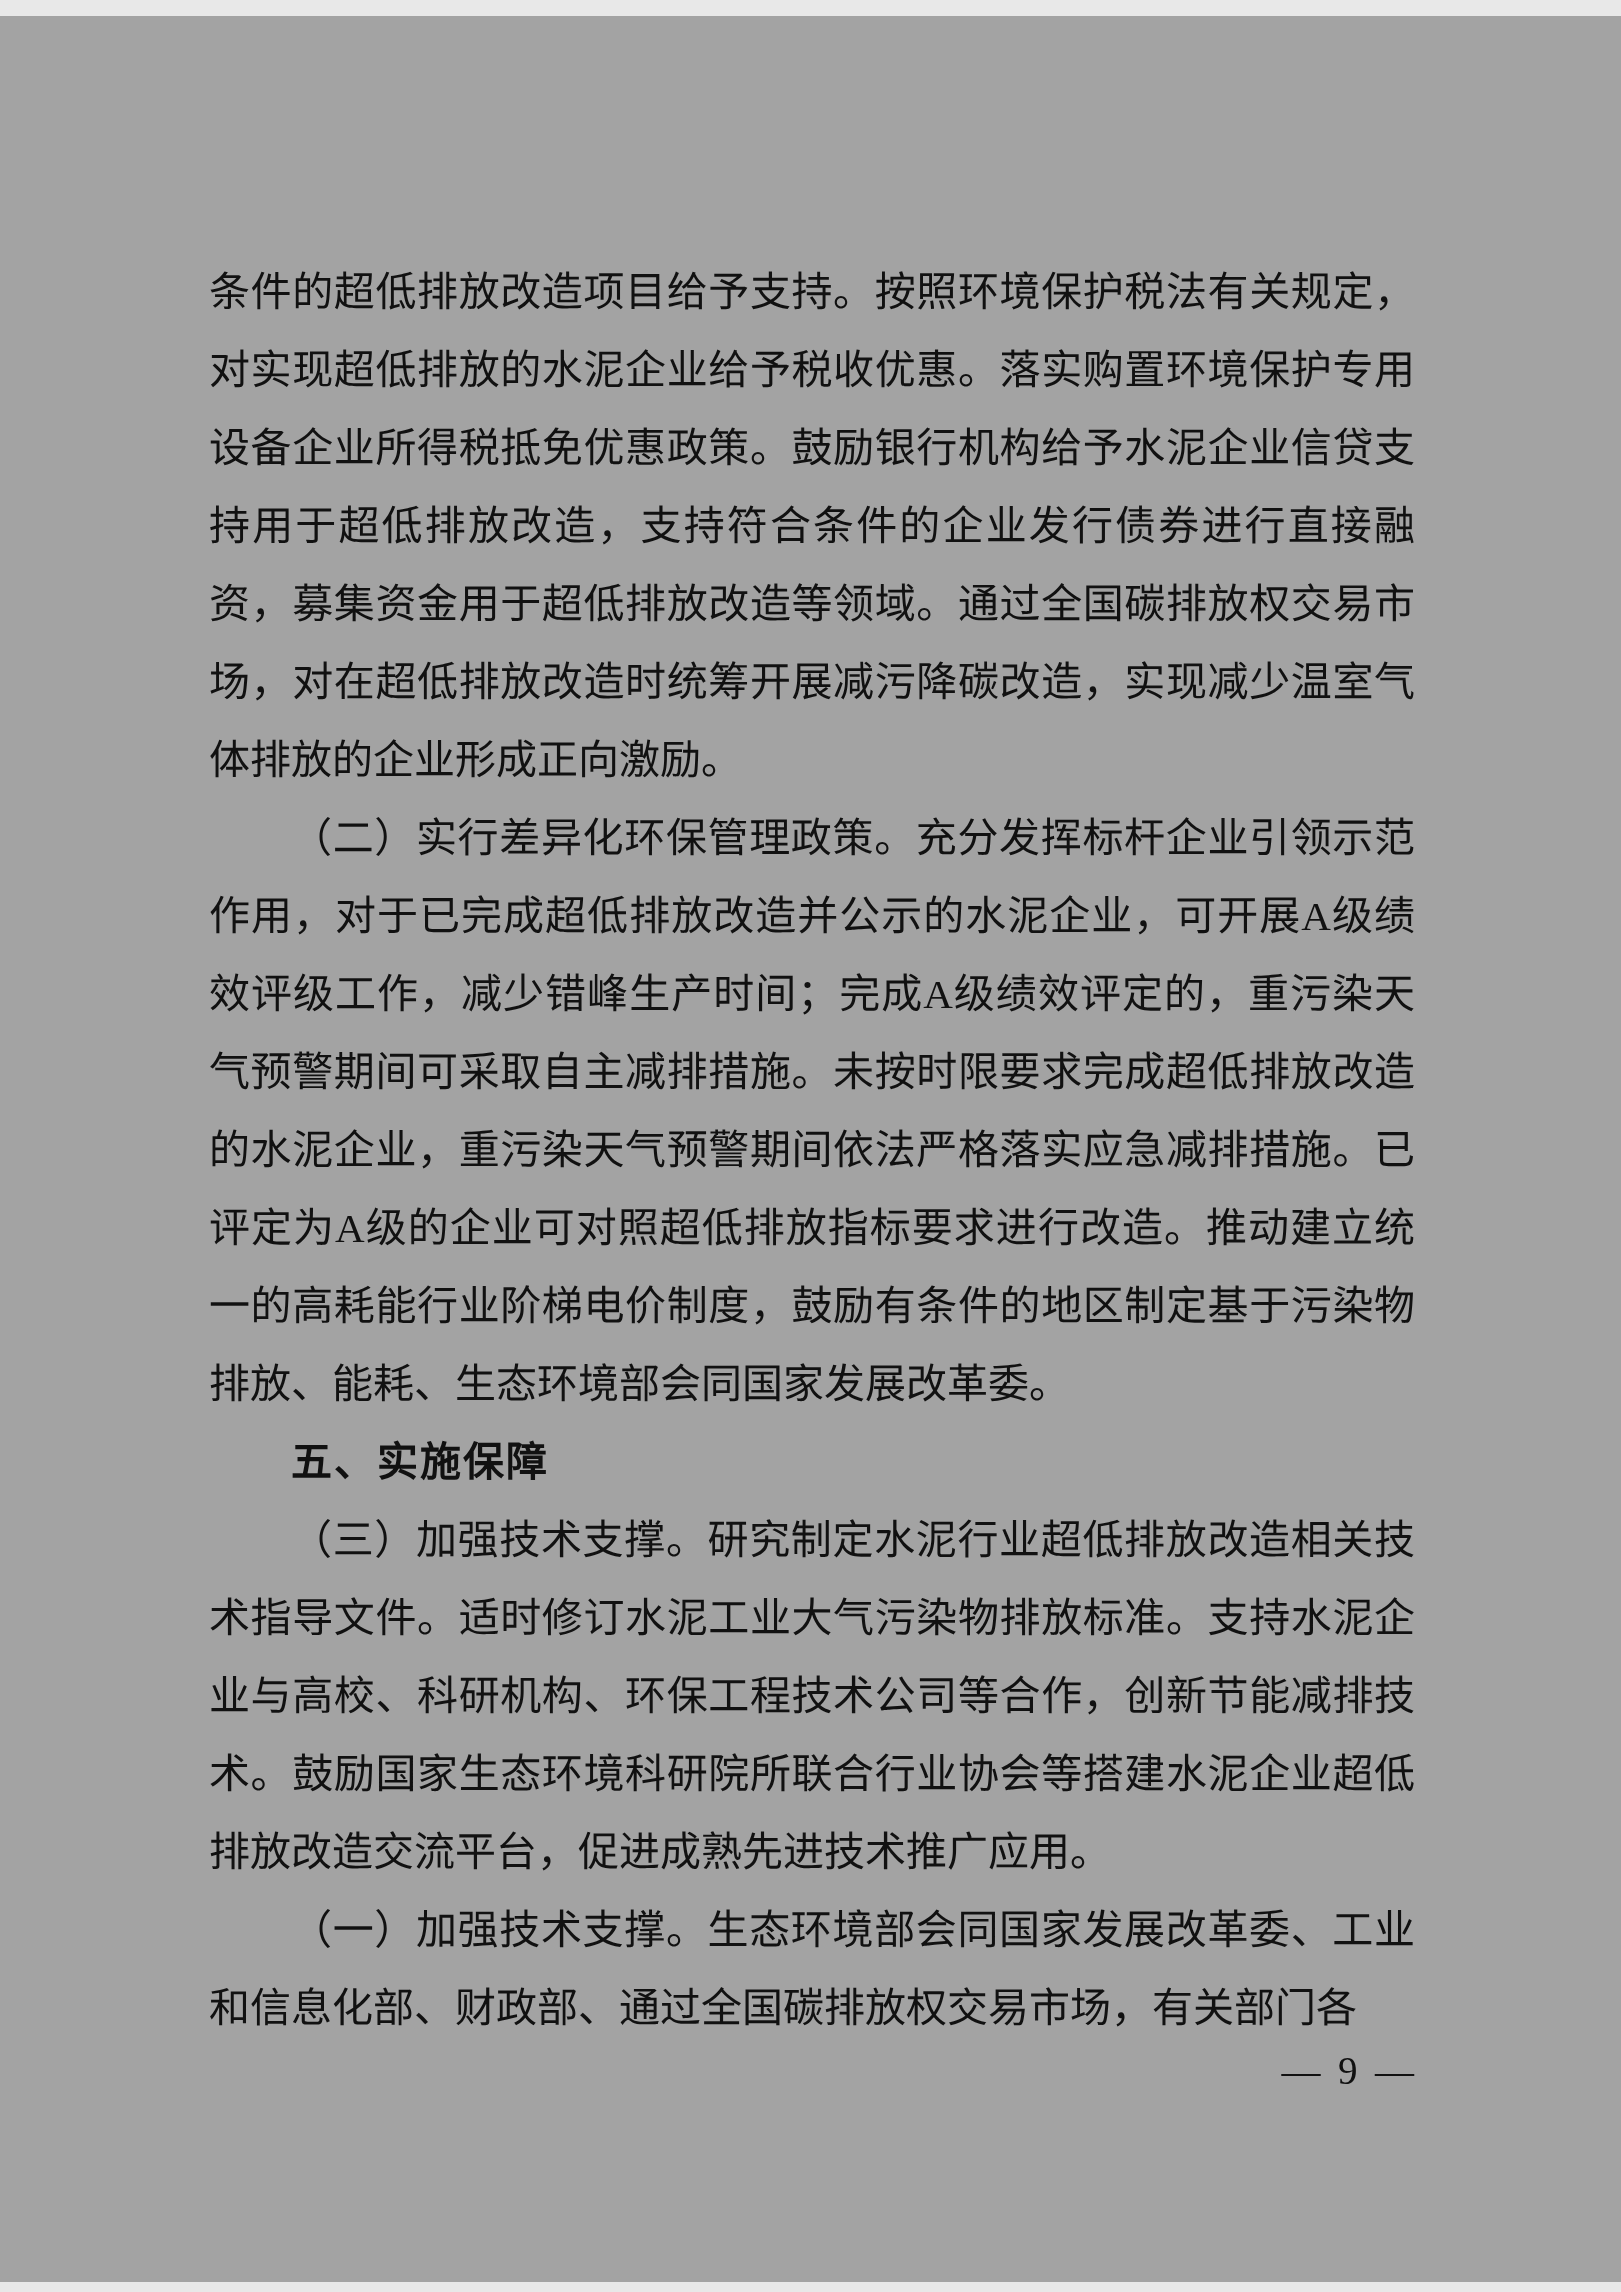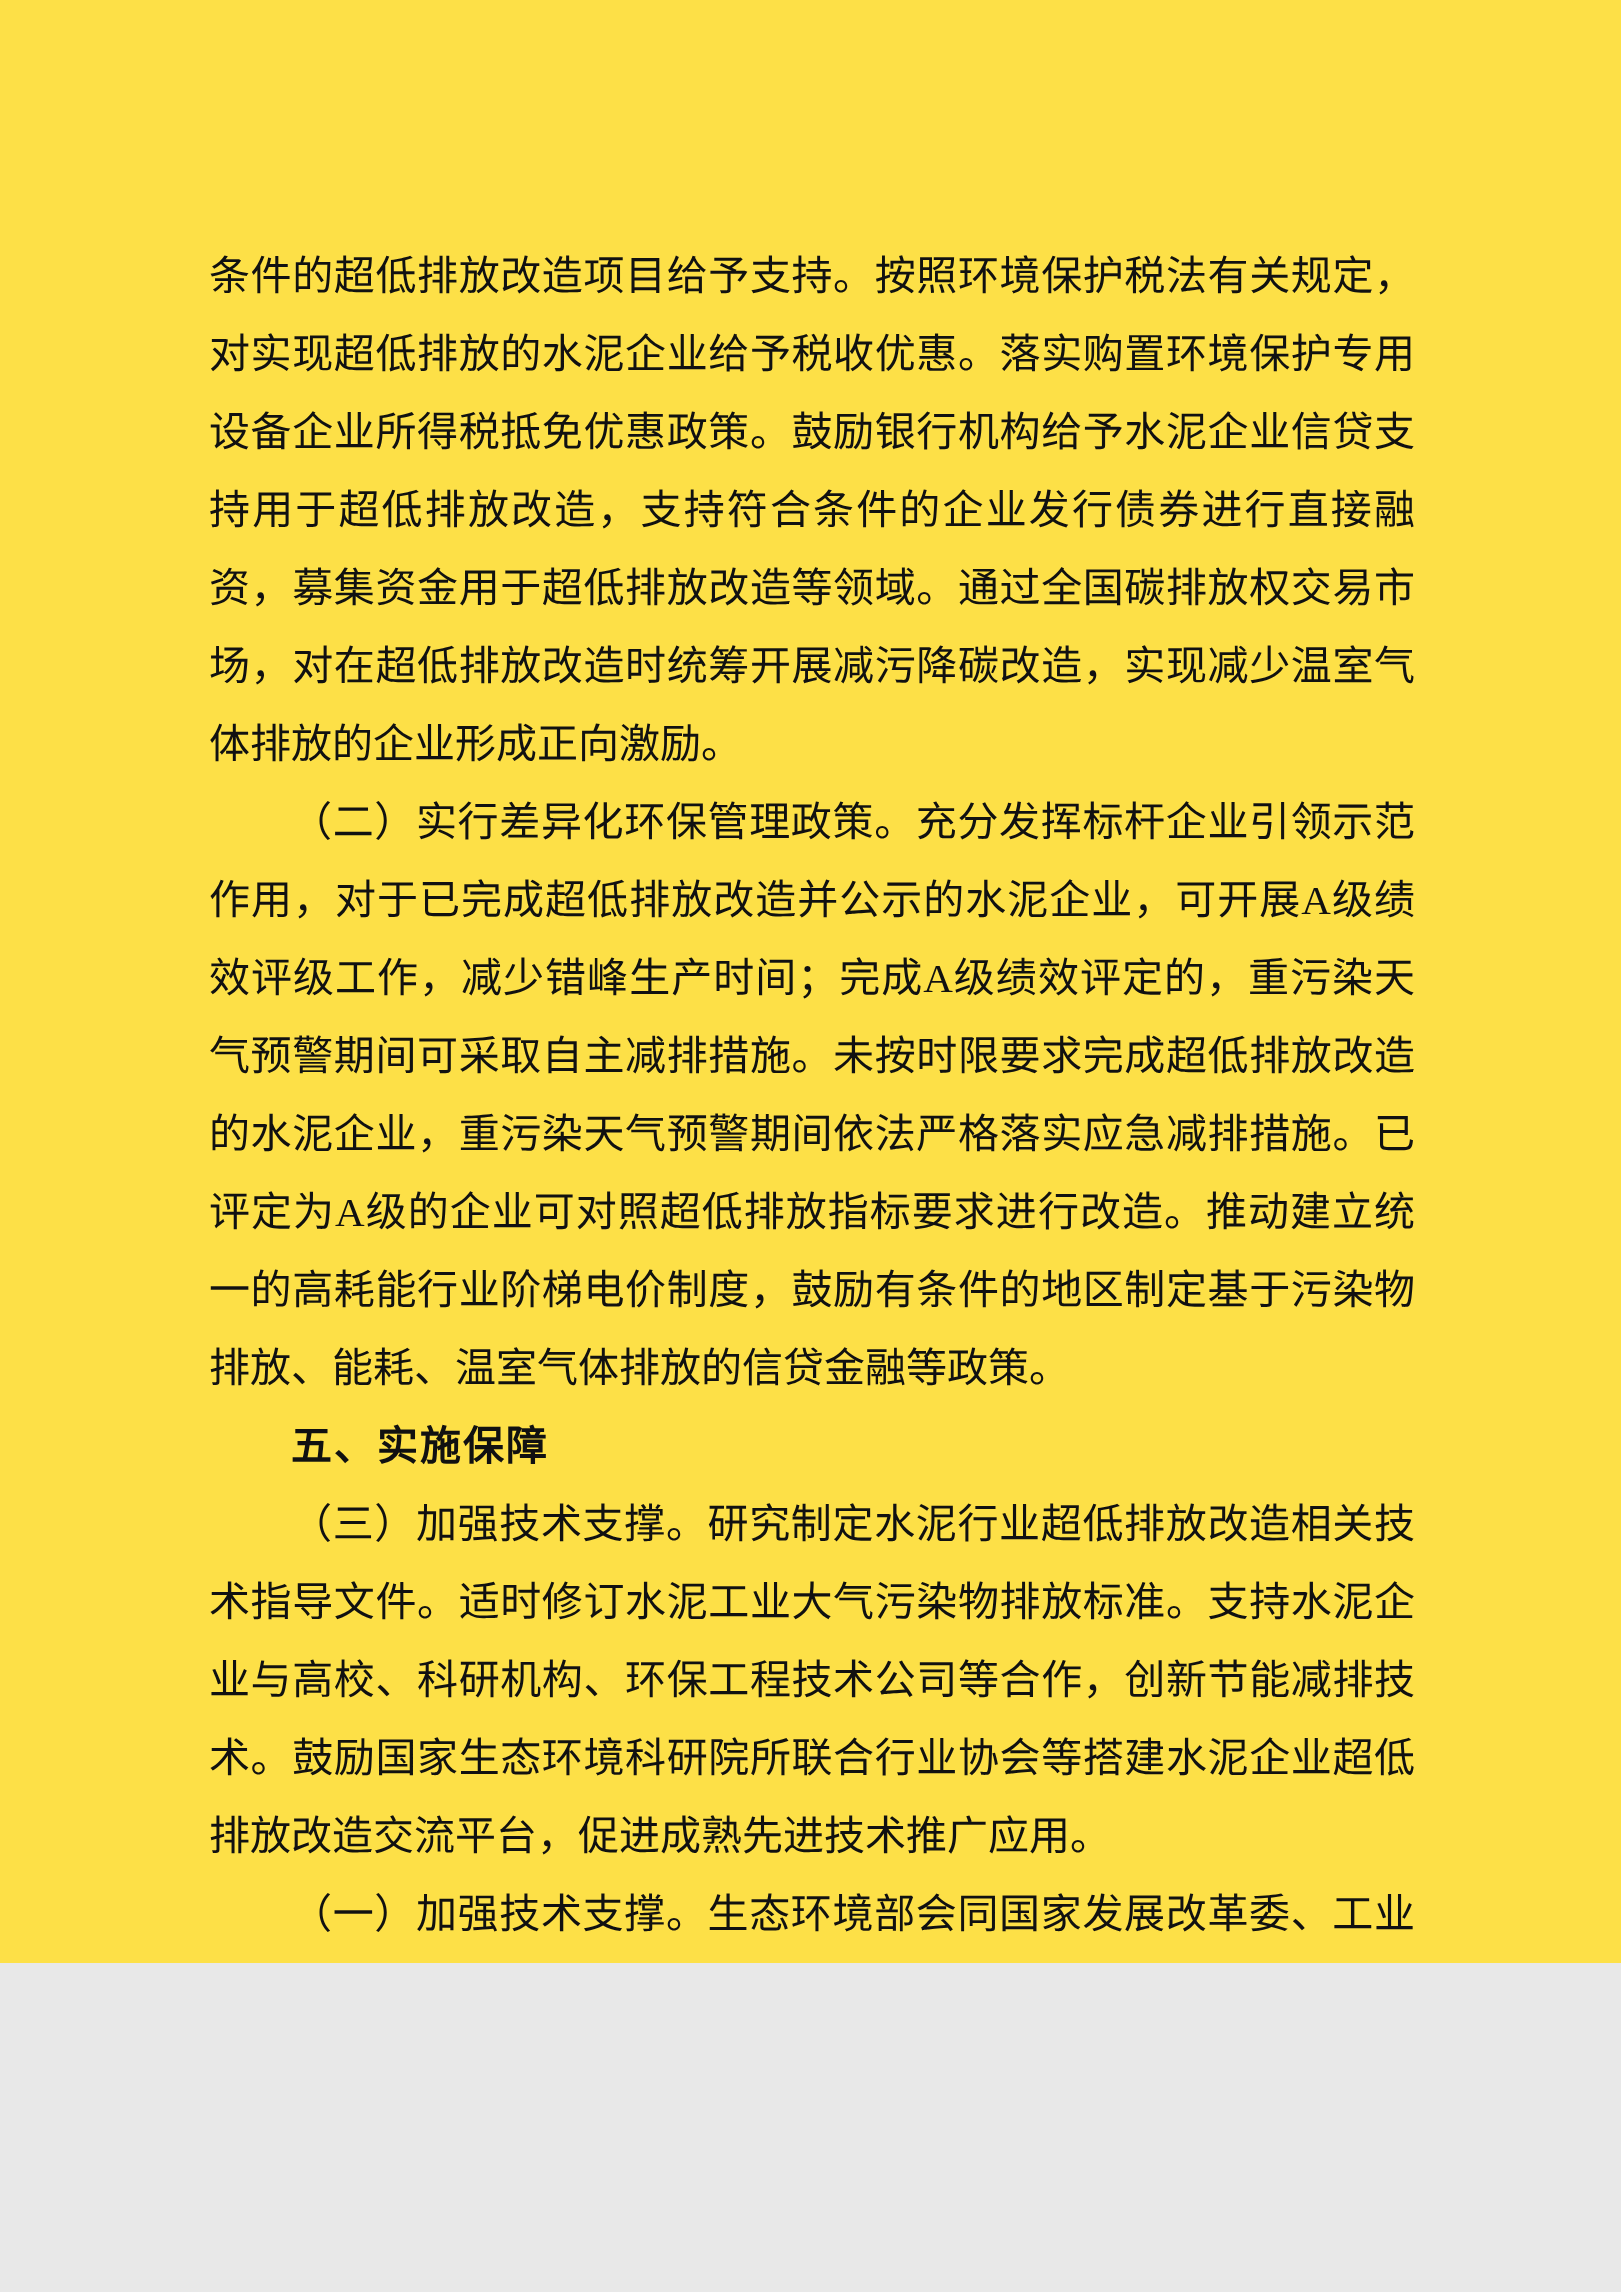--- a/index.html
+++ b/index.html
@@ -3,23 +3,23 @@
 <meta charset="utf-8">
 <style>
   html, body {
     margin: 0;
     padding: 0;
     background: #e8e8e8;
   }
   .page {
     position: relative;
     width: 1621px;
-    height: 1963px;
-    margin: 0 auto;
-    background: #fde047;
+    height: 2266px;
+    margin: 16px auto;
+    background: #a3a3a3;
     color: #111111;
     font-family: "Liberation Serif", "DejaVu Serif", serif;
     overflow: hidden;
   }
   .doc-body {
     position: absolute;
     left: 209px;
     top: 237px;
     width: 1206px;
     font-size: 41px;
@@ -52,20 +52,20 @@
     color: #111111;
     white-space: nowrap;
   }
 </style>
 </head>
 <body>
 
 <div class="page">
   <main class="doc-body" id="doc-body">
       <p class="para body"><span class="seg">条件的超低排放改造项目给予支持。按照环境保护税法有关规定，对实现超低排放的水泥企业给予税收优惠。落实购置环境保护专用设备企业所得税抵免优惠政策。鼓励银行机构给予水泥企业信贷支持用于超低排放改造，支持符合条件的企业发行债券进行直接融资，募集资金用于超低排放改造等领域。通过全国碳排放权交易市场，对在超低排放改造时统筹开展减污降碳改造，实现减少温室气体排放的企业形成正向激励。</span></p>
-      <p class="para body indent"><span class="seg bold">（二）实行差异化环保管理政策。</span><span class="seg">充分发挥标杆企业引领示范作用，对于已完成超低排放改造并公示的水泥企业，可开展A级绩效评级工作，减少错峰生产时间；完成A级绩效评定的，重污染天气预警期间可采取自主减排措施。未按时限要求完成超低排放改造的水泥企业，重污染天气预警期间依法严格落实应急减排措施。已评定为A级的企业可对照超低排放指标要求进行改造。推动建立统一的高耗能行业阶梯电价制度，鼓励有条件的地区制定基于污染物排放、能耗、温室气体排放的信贷金融等政策。</span></p>
+      <p class="para body indent"><span class="seg bold">（二）实行差异化环保管理政策。</span><span class="seg">充分发挥标杆企业引领示范作用，对于已完成超低排放改造并公示的水泥企业，可开展A级绩效评级工作，减少错峰生产时间；完成A级绩效评定的，重污染天气预警期间可采取自主减排措施。未按时限要求完成超低排放改造的水泥企业，重污染天气预警期间依法严格落实应急减排措施。已评定为A级的企业可对照超低排放指标要求进行改造。推动建立统一的高耗能行业阶梯电价制度，鼓励有条件的地区制定基于污染物排放、能耗、生态环境部会同国家发展改革委。</span></p>
       <p class="para heading indent"><span class="seg bold">五、实施保障</span></p>
       <p class="para body indent"><span class="seg bold">（三）加强技术支撑。</span><span class="seg">研究制定水泥行业超低排放改造相关技术指导文件。适时修订水泥工业大气污染物排放标准。支持水泥企业与高校、科研机构、环保工程技术公司等合作，创新节能减排技术。鼓励国家生态环境科研院所联合行业协会等搭建水泥企业超低排放改造交流平台，促进成熟先进技术推广应用。</span></p>
       <p class="para body indent"><span class="seg bold">（一）加强技术支撑。</span><span class="seg">生态环境部会同国家发展改革委、工业和信息化部、财政部、通过全国碳排放权交易市场，有关部门各</span></p>
     </main>
   <div class="page-number">— 9 —</div>
 </div>
 
 
 </body></html>

